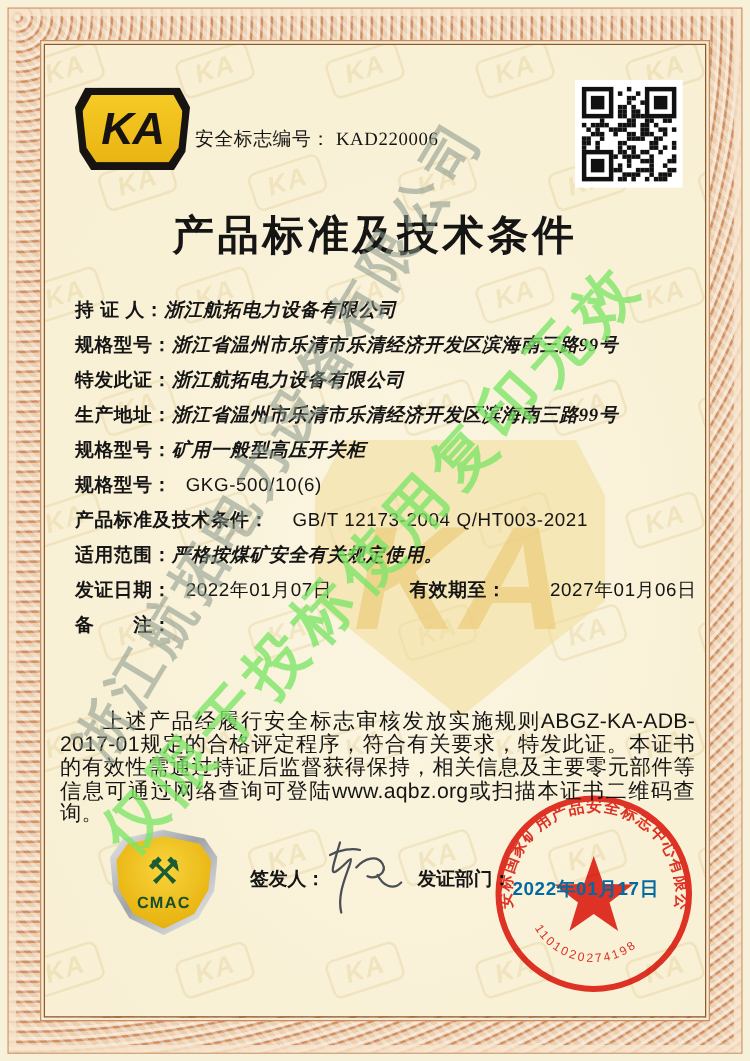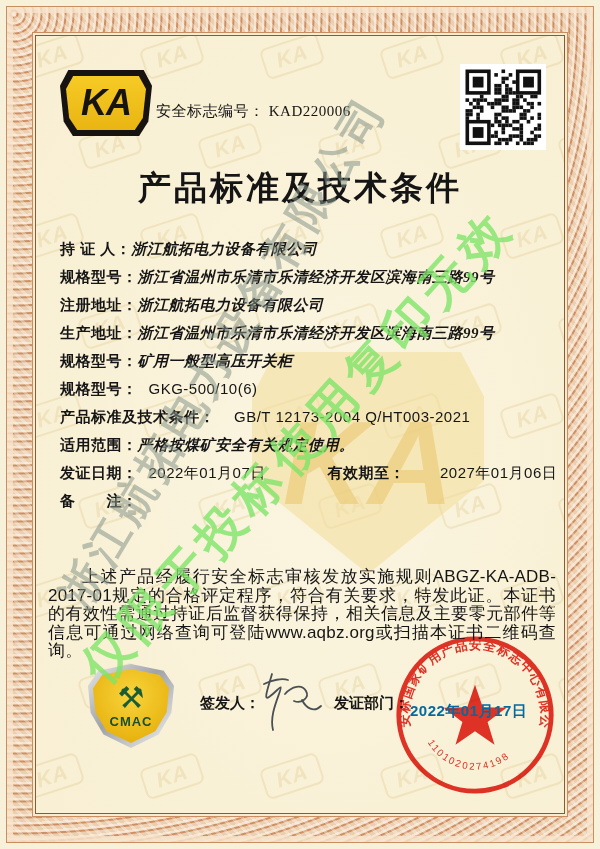--- a/index.html
+++ b/index.html
@@ -305,21 +305,21 @@
   <div class="fields">
     <div class="frow">
       <span class="flabel">持 证 人：</span>
       <span class="kai">浙江航拓电力设备有限公司</span>
     </div>
     <div class="frow">
       <span class="flabel">规格型号：</span>
       <span class="kai">浙江省温州市乐清市乐清经济开发区滨海南三路99号</span>
     </div>
     <div class="frow">
-      <span class="flabel">注册地址：</span>
+      <span class="flabel">特发此证：</span>
       <span class="kai">浙江航拓电力设备有限公司</span>
     </div>
     <div class="frow">
       <span class="flabel">生产地址：</span>
       <span class="kai">浙江省温州市乐清市乐清经济开发区滨海南三路99号</span>
     </div>
     <div class="frow">
       <span class="flabel">规格型号：</span>
       <span class="kai">矿用一般型高压开关柜</span>
     </div>

